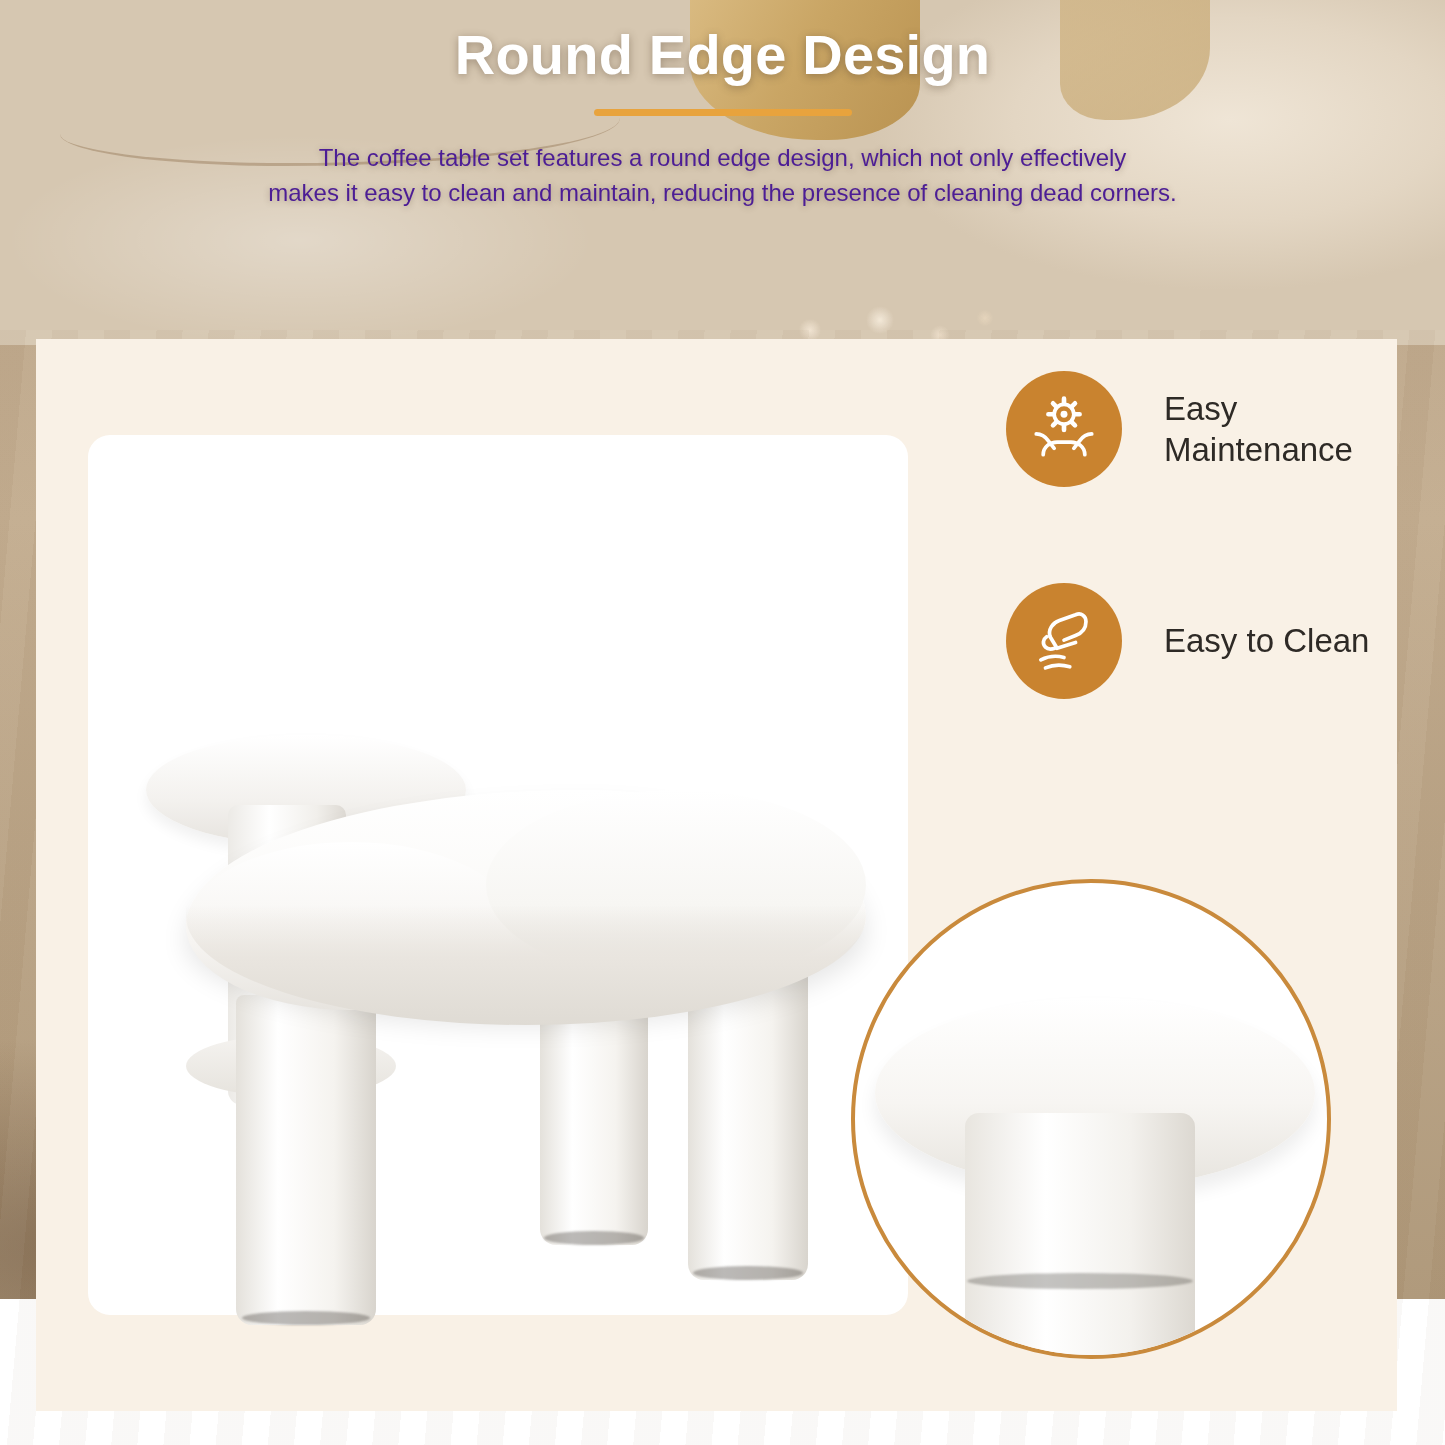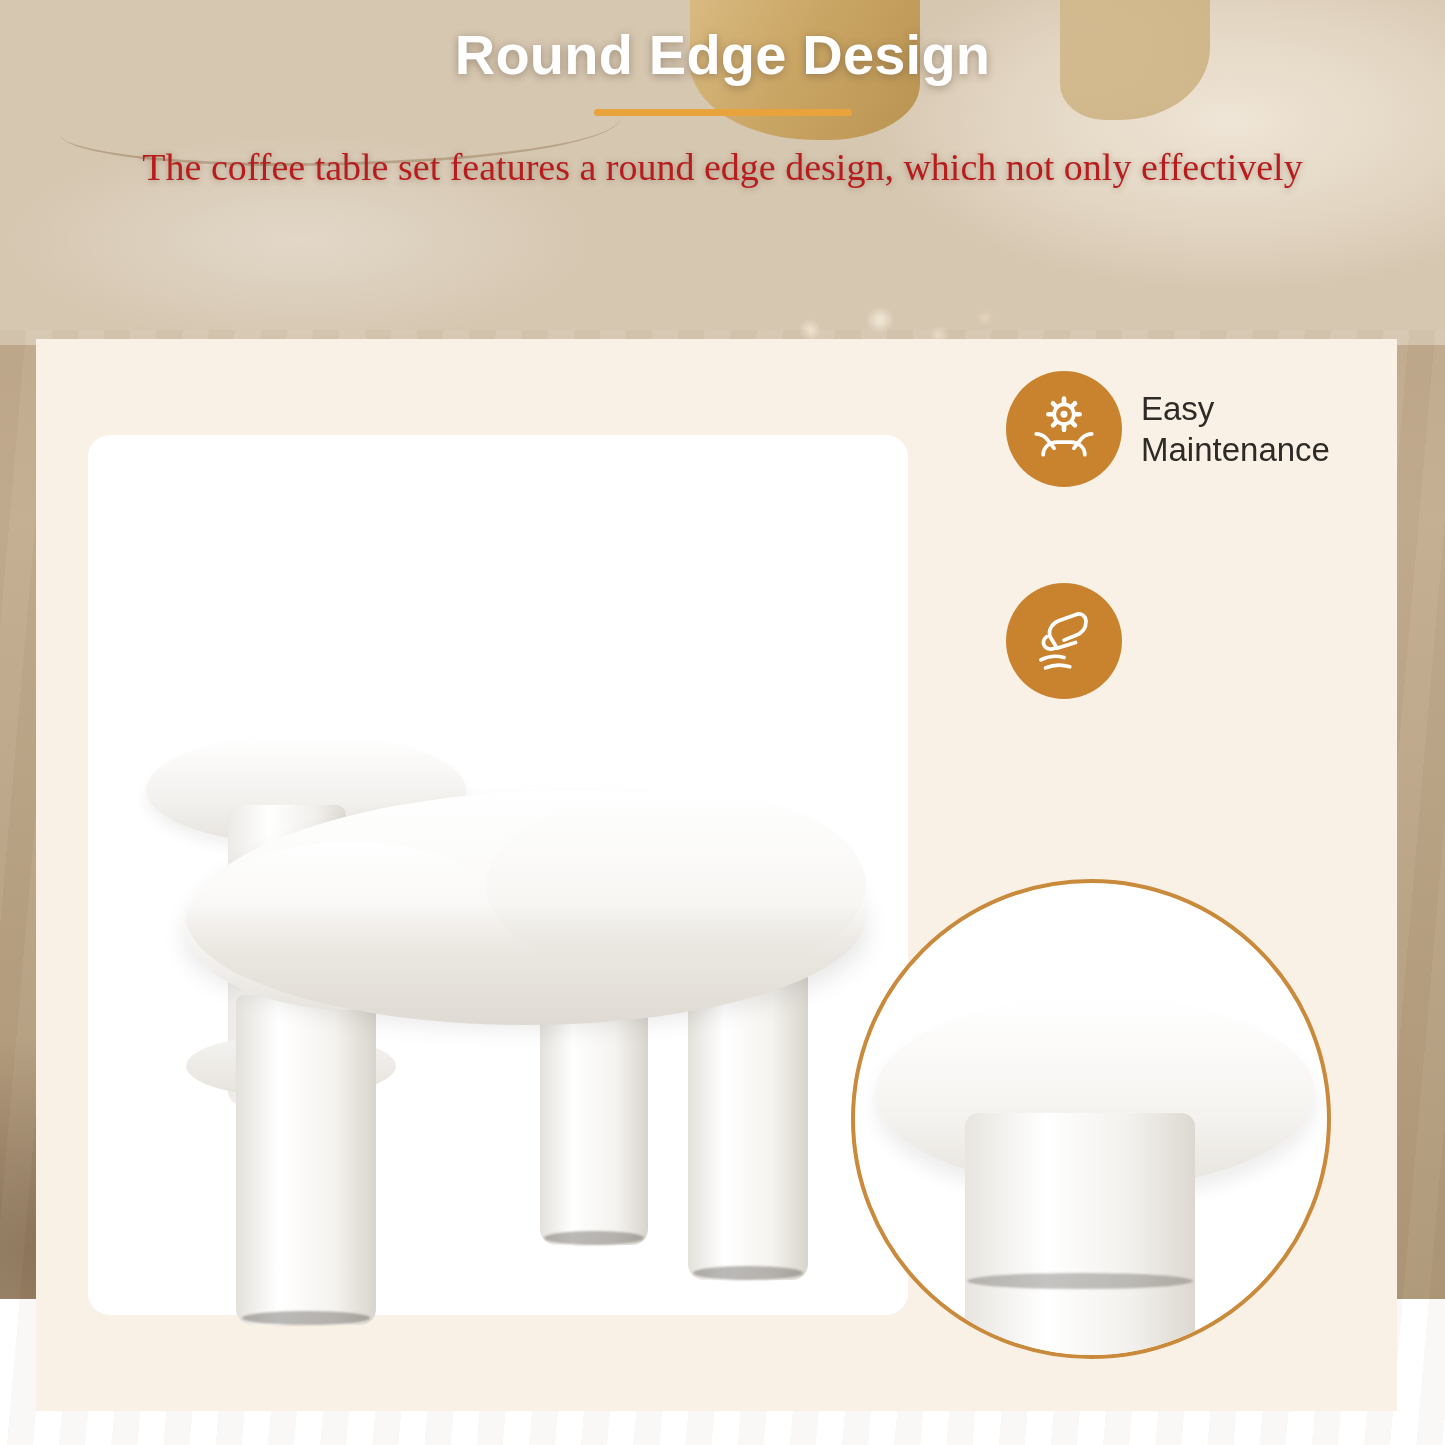--- a/index.html
+++ b/index.html
@@ -77,23 +77,22 @@
     font-size: 56px; font-weight: bold; color: #ffffff;
     letter-spacing: 0.2px;
     text-shadow: 0 2px 8px rgba(90,70,50,0.45);
   }
   .rule {
     width: 258px; height: 7px; margin: 22px auto 0;
     background: #e8a33d; border-radius: 4px;
   }
   .subtitle {
     margin: 24px auto 0; width: 1330px;
-    font-size: 38px; line-height: 1.47; color: #b91c1c;
+    font-size: 24px; line-height: 1.47; color: #4c1d95;
     text-shadow: 0 1px 6px rgba(90,70,50,0.40);
-    font-family: Liberation Serif, serif;
   }
   .subtitle div { white-space: nowrap; }
 
   
   .panel {
     position: absolute; left: 36px; top: 339px;
     width: 1361px; height: 1072px;
     background: #f9f1e6;
   }
   .photo {
@@ -191,21 +190,21 @@
     position: absolute; left: 970px; top: 32px; width: 400px;
   }
   .feature { display: flex; align-items: center; margin-bottom: 96px; }
   .badge {
     flex: 0 0 auto; width: 116px; height: 116px; border-radius: 50%;
     background: #c9832f;
     display: flex; align-items: center; justify-content: center;
   }
   .badge svg { width: 74px; height: 74px; }
   .feature-label {
-    margin-left: 19px;
+    margin-left: 42px;
     font-size: 33px; color: #2e2a26; line-height: 1.25;
     white-space: pre-line;
   }
 </style>
 </head>
 <body>
 
 <div id="page">
 
   <div class="bg">
@@ -216,20 +215,21 @@
     <div class="sofa-blanket2"></div>
     <div class="flower"></div>
     <div class="floor-grain"></div>
   </div>
 
   <div class="header">
     <div class="title">Round Edge Design</div>
     <div class="rule"></div>
     <div class="subtitle">
       <div>The coffee table set features a round edge design, which not only effectively</div>
+      <div>makes it easy to clean and maintain, reducing the presence of cleaning dead corners.</div>
     </div>
   </div>
 
   <div class="panel">
 
     <div class="photo">
 
       <div class="tbl small-top"></div>
       <div class="tbl small-leg"></div>
       <div class="tbl small-base"></div>
@@ -283,18 +283,19 @@
           <span>
             <svg viewBox="0 0 64 64" fill="none" stroke="#ffffff" stroke-width="3.2" stroke-linecap="round" stroke-linejoin="round">
               <path d="M20 30c-2-6 2-12 8-14l14-5c5-2 9 1 9 6 0 6-4 10-9 12l-10 4"></path>
               <path d="M20 30l6 10 16-5"></path>
               <path d="M24 40c-3 1-6 1-8-1-3-3-2-7 1-9"></path>
               <path d="M12 50c6-3 13-4 20-2"></path>
               <path d="M16 57c7-3 14-3 21-1"></path>
             </svg>
           </span>
         </div>
+        <div class="feature-label">Easy to Clean</div>
       </div>
 
 
     </div>
   </div>
 </div>
 
 </body></html>

